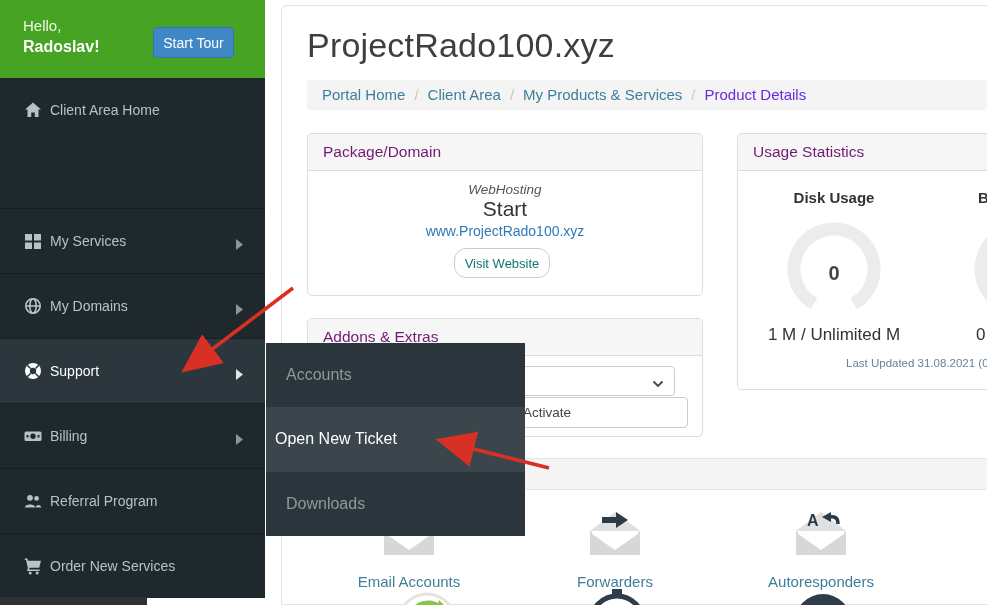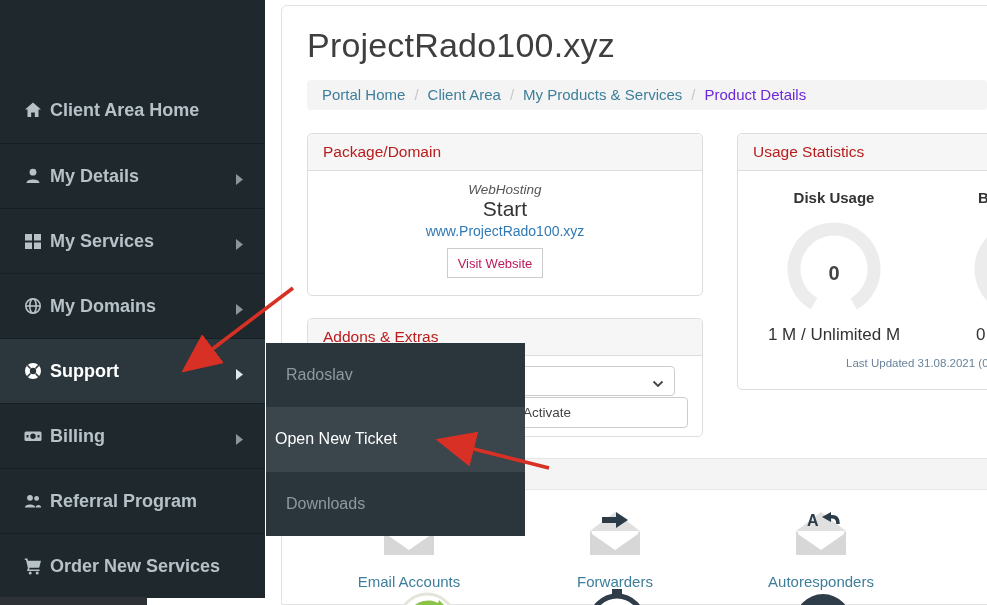--- a/index.html
+++ b/index.html
@@ -13,21 +13,21 @@
   .greet { position:absolute; left:23px; top:15px; color:#fff; }
   .greet .l1 { font-size:15px; color:#eef7e8; line-height:21px; }
   .greet .l2 { font-size:16px; font-weight:bold; line-height:22px; }
   .start-tour { position:absolute; left:153px; top:27px; width:81px; height:31px;
     background:#3f87c5; border:1px solid #3577ad; border-radius:4px; color:#fff;
     font-size:14px; font-family:inherit; cursor:pointer; }
   .nav-item { position:absolute; left:0; width:265px; height:65px; color:#b7c2c8;
     border-top:1px solid #161f23; cursor:pointer; }
   .nav-item.active { background:#2b373d; color:#fff; }
   .nav-item .nav-icon { position:absolute; left:24px; top:23px; width:18px; height:18px; }
-  .nav-item .nav-label { position:absolute; left:50px; top:0; line-height:65px; font-size:18px; font-weight:bold; }
+  .nav-item .nav-label { position:absolute; left:50px; top:0; line-height:65px; font-size:14px; font-weight:normal; }
   .nav-item .chev { position:absolute; right:22px; top:27px; color:#8a969c; }
   .nav-item.active .chev { color:#dfe6ea; }
 
   
   .flyout { position:absolute; left:266px; top:343px; width:259px; height:193px; background:#2b363c; z-index:50; }
   .flyout-item { position:absolute; left:0; width:259px; height:64px; line-height:64px;
     padding-left:20px; font-size:16px; color:#8e999e; cursor:pointer; }
   .flyout-item.active { background:#3a454c; color:#fff; height:65px; }
 
   
@@ -37,31 +37,31 @@
     color:#3f3f3f; z-index:2; letter-spacing:0.2px; }
   .breadcrumb { position:absolute; left:307px; top:80px; width:680px; height:30px;
     background:#f4f4f4; border-radius:4px; z-index:2; font-size:15px; line-height:30px; padding-left:15px;
     white-space:nowrap; overflow:hidden; }
   .breadcrumb .bc-link { color:#3d7e9a; cursor:pointer; }
   .breadcrumb .sep { color:#c7c7c7; margin:0 9px; }
   .breadcrumb .bc-current { color:#6d28d9; }
 
   .card { position:absolute; background:#fff; border:1px solid #ddd; border-radius:5px; z-index:2; }
   .card-header { height:37px; line-height:36px; background:#f6f6f6; border-bottom:1px solid #ddd;
-    border-radius:5px 5px 0 0; padding-left:15px; font-size:15.5px; color:#b91c1c; }
+    border-radius:5px 5px 0 0; padding-left:15px; font-size:15.5px; color:#701a75; }
 
   .pkg-card { left:307px; top:133px; width:396px; height:163px; }
   .pkg-group { position:absolute; left:0; top:48px; width:100%; text-align:center;
     font-style:italic; font-size:13.5px; color:#555; }
   .pkg-name { position:absolute; left:0; top:63px; width:100%; text-align:center;
     font-size:21px; color:#333; }
   .pkg-domain { position:absolute; left:0; top:89px; width:100%; text-align:center;
     font-size:14px; color:#3079b5; cursor:pointer; }
-  .visit-btn { position:absolute; left:139px; top:114px; width:96px; height:30px;
-    background:#fff; border:1px solid #ccc; border-radius:0; font-size:13px; color:#be185d;
+  .visit-btn { position:absolute; left:146px; top:114px; width:96px; height:30px;
+    background:#fff; border:1px solid #ccc; border-radius:12px; font-size:13px; color:#0f766e;
     font-family:inherit; cursor:pointer; }
 
   .addons-card { left:307px; top:318px; width:396px; height:119px; }
   .addon-select { position:absolute; left:15px; top:47px; width:352px; height:30px;
     border:1px solid #ccc; border-radius:4px; background:#fff; cursor:pointer; }
   .addon-select .sel-chev { position:absolute; right:10px; top:9px; }
   .activate-btn { position:absolute; left:98px; top:78px; width:282px; height:31px;
     background:#fff; border:1px solid #ccc; border-radius:4px; font-size:13.5px; color:#444;
     font-family:inherit; cursor:pointer; }
 
@@ -184,42 +184,37 @@
   </svg>
   <svg class="round-icon" style="left:585px;" width="64" height="64" viewBox="0 0 64 64">
     <rect x="27" y="1" width="10" height="6" fill="#2e3d49"></rect>
     <circle cx="32" cy="34" r="26" fill="#fff" stroke="#2e3d49" stroke-width="5"></circle>
   </svg>
   <svg class="round-icon" style="left:791px;" width="64" height="64" viewBox="0 0 64 64">
     <circle cx="32" cy="34" r="28" fill="#2e3d49"></circle>
   </svg>
 
   <div class="sidebar">
+    <div class="sidebar-green">
+      <div class="greet">
+        <div class="l1">Hello,</div>
+        <div class="l2">Radoslav!</div>
+      </div>
+      <button class="start-tour">Start Tour</button>
+    </div>
 
     <div class="nav-item" style="top:78px;border-top:none;">
       <span class="nav-icon">
         <svg width="18" height="18" viewBox="0 0 18 18" fill="currentColor">
             <path d="M9 1.5 L17 8.5 H14.5 V16 H10.8 V11.5 H7.2 V16 H3.5 V8.5 H1 Z"></path>
           </svg>
       </span>
       <span class="nav-label">Client Area Home</span>
     </div>
 
-    <div class="nav-item" style="top:143px;">
-      <span class="nav-icon">
-        <svg width="18" height="18" viewBox="0 0 18 18" fill="currentColor">
-            <circle cx="9" cy="5.2" r="3.4"></circle>
-            <path d="M2.5 16 c0-4.6 13-4.6 13 0 z"></path>
-          </svg>
-      </span>
-      <span class="nav-label">My Details</span>
-      <span class="chev"><svg width="7" height="11" viewBox="0 0 7 11">
-            <polygon points="0,0 7,5.5 0,11" fill="currentColor"></polygon>
-          </svg></span>
-    </div>
 
     <div class="nav-item" style="top:208px;">
       <span class="nav-icon">
         <svg width="18" height="18" viewBox="0 0 18 18" fill="currentColor">
             <rect x="1" y="2" width="7" height="6.5"></rect>
             <rect x="10" y="2" width="7" height="6.5"></rect>
             <rect x="1" y="10.5" width="7" height="6.5"></rect>
             <rect x="10" y="10.5" width="7" height="6.5"></rect>
           </svg>
       </span>
@@ -295,21 +290,21 @@
             <path d="M0.8 1.5 h2.6 l0.6 2.2 h13 l-1.8 7 h-9.6 l-0.5 1.8 h10.5 v1.6 h-12.6 l0.9 -3.2 l-1.9 -7.8 h-1.2 z"></path>
             <circle cx="6.2" cy="16" r="1.5"></circle>
             <circle cx="13.2" cy="16" r="1.5"></circle>
           </svg>
       </span>
       <span class="nav-label">Order New Services</span>
     </div>
   </div>
 
   <div class="flyout">
-    <div class="flyout-item" style="top:0;">Radoslav</div>
+    <div class="flyout-item" style="top:0;">Accounts</div>
     <div class="flyout-item active" style="top:64px;padding-left:9px;">Open New Ticket</div>
     <div class="flyout-item" style="top:129px;">Downloads</div>
   </div>
 
   <div class="status-strip"></div>
 
   <svg class="arrows" viewBox="0 0 987 605">
     <defs>
       <marker id="ah" markerWidth="11" markerHeight="10" refX="8" refY="5" orient="auto">
         <polygon points="0,0 11,5 0,10" fill="#d93025"></polygon>

